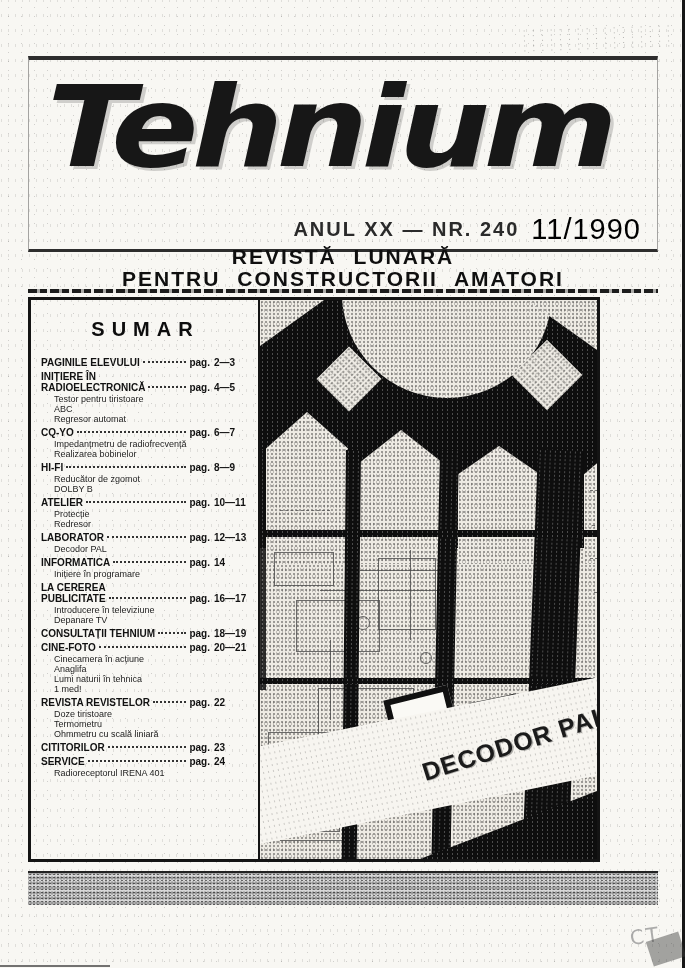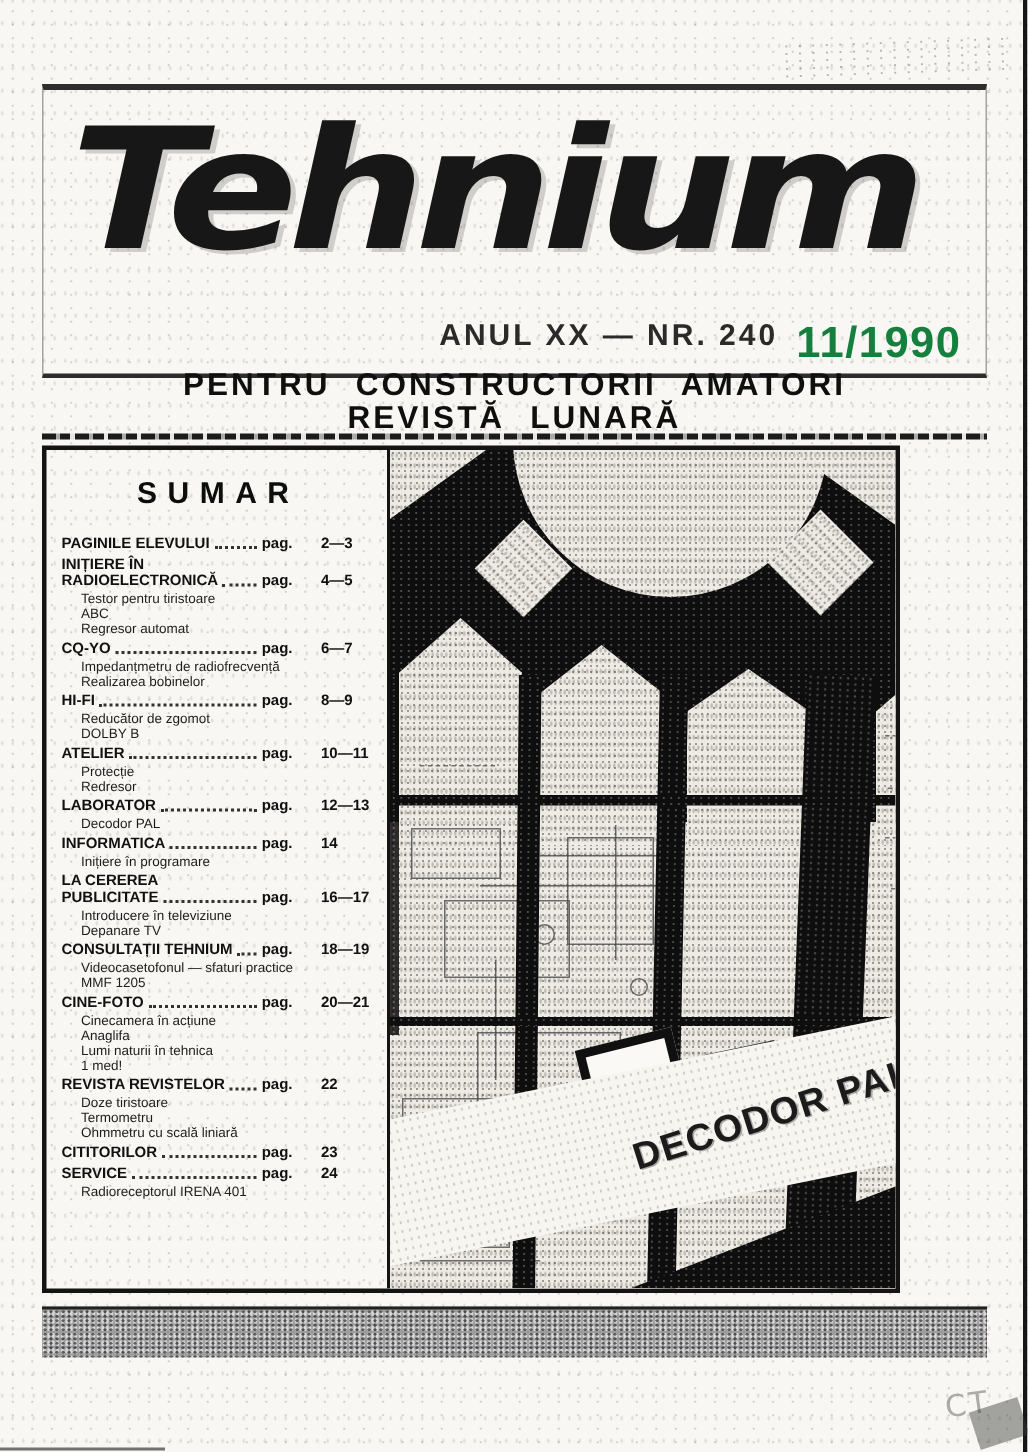--- a/index.html
+++ b/index.html
@@ -36,40 +36,40 @@
   
   .masthead { position:absolute; left:28px; top:56px; width:630px; height:196px;
     border-top:4px solid #2d2d2d; border-bottom:3px solid #2d2d2d;
     border-left:1px solid rgba(80,80,80,.5); border-right:1px solid rgba(80,80,80,.5);
     overflow:hidden; }
   .logo { position:absolute; left:18px; top:6px; line-height:1.1;
     font-family:"DejaVu Sans", sans-serif; font-weight:bold; font-style:italic;
     font-size:112px; letter-spacing:-6px; color:#171717;
     transform:scaleX(1.15); transform-origin:left top;
     text-shadow:3px 3px 0 rgba(20,20,20,.18); }
-  .issue-row { position:absolute; right:16px; bottom:3px; display:flex; align-items:flex-start; gap:12px;margin-top:40px; }
+  .issue-row { position:absolute; right:16px; bottom:3px; display:flex; align-items:center; gap:12px;margin-top:40px; }
   .issue-line { font-weight:bold; font-size:20px; letter-spacing:2px; color:#2a2a2a; }
-  .issue-number { font-weight:bold; font-size:29px; letter-spacing:1px; color:#15803d; }
+  .issue-number { font-weight:normal; font-size:29px; letter-spacing:1px; color:#000000; }
   
   .subtitle { position:absolute; left:28px; top:246px; width:630px; text-align:center;
     font-weight:bold; font-size:21px; letter-spacing:2px; word-spacing:9px;
     line-height:1.05; color:#0f0f0f; }
   .rule { position:absolute; left:28px; top:289px; width:630px; height:4px;
     background:repeating-linear-gradient(90deg,#1c1c1c 0 9px, rgba(28,28,28,.35) 9px 12px, #1c1c1c 12px 19px, rgba(28,28,28,.08) 19px 22px); }
   
   .main { position:absolute; left:28px; top:297px; width:572px; height:565px;
     border:3px solid #141414; display:flex; }
   .toc-col { width:227px; padding:10px 8px 0 10px; }
   .sumar-title { text-align:center; font-weight:bold; font-size:20px; letter-spacing:7px; color:#0d0d0d; margin:8px 0 16px; }
   .toc-entry { margin-bottom:3px; }
   .toc-title-line1 { font-weight:bold; font-size:10px; line-height:11px; color:#111; }
-  .toc-row { display:flex; align-items:flex-end; font-size:10px; line-height:11px; }
+  .toc-row { display:flex; align-items:center; font-size:10px; line-height:11px; }
   .toc-title { font-weight:bold; color:#111; white-space:nowrap; }
   .toc-leader { flex:1; min-width:6px; border-bottom:2px dotted #333; margin:0 3px 2px 3px; }
-  .toc-pag { font-weight:bold; color:#111; margin-right:19px; }
+  .toc-pag { font-weight:bold; color:#111; margin-right:4px; }
   .toc-pages { font-weight:bold; color:#111; width:36px; }
   .toc-subs { padding-left:13px; max-width:155px; font-size:9px; line-height:10px; color:#1d1d1d; margin-top:1px; }
   
   .cover { position:relative; flex:1; height:100%; border-left:2px solid #141414; overflow:hidden; }
   .layer { position:absolute; }
   
   .arch-top { left:0; top:0; width:100%; height:248px; z-index:1; }
   .pane { z-index:2; clip-path:polygon(50% 0, 100% 24%, 100% 100%, 0 100%, 0 24%); }
   .pane1 { left:6px;   top:112px; width:82px; height:152px; }
   .pane2 { left:100px; top:130px; width:82px; height:134px; }
@@ -127,22 +127,22 @@
 
 <div class="masthead">
   <div class="logo">Tehnium</div>
   <div class="issue-row">
     <span class="issue-line">ANUL XX — NR. 240</span>
     <span class="issue-number">11/1990</span>
   </div>
 </div>
 
 <div class="subtitle">
+  <div>REVISTĂ LUNARĂ</div>
   <div>PENTRU CONSTRUCTORII AMATORI</div>
-  <div>REVISTĂ LUNARĂ</div>
 </div>
 <div class="rule"></div>
 
 <div class="main">
 
   <div class="toc-col">
     <div class="sumar-title">SUMAR</div>
     <div>
         <div class="toc-entry">
           <div class="toc-row">
@@ -236,24 +236,20 @@
             <div class="toc-sub">Introducere în televiziune</div>
             <div class="toc-sub">Depanare TV</div>
           </div>
         </div>
         <div class="toc-entry">
           <div class="toc-row">
             <span class="toc-title">CONSULTAȚII TEHNIUM</span>
             <span class="toc-leader"></span>
             <span class="toc-pag">pag.</span>
             <span class="toc-pages">18—19</span>
-          </div>
-          <div class="toc-subs">
-            <div class="toc-sub">Videocasetofonul — sfaturi practice</div>
-            <div class="toc-sub">MMF 1205</div>
           </div>
         </div>
         <div class="toc-entry">
           <div class="toc-row">
             <span class="toc-title">CINE-FOTO</span>
             <span class="toc-leader"></span>
             <span class="toc-pag">pag.</span>
             <span class="toc-pages">20—21</span>
           </div>
           <div class="toc-subs">

